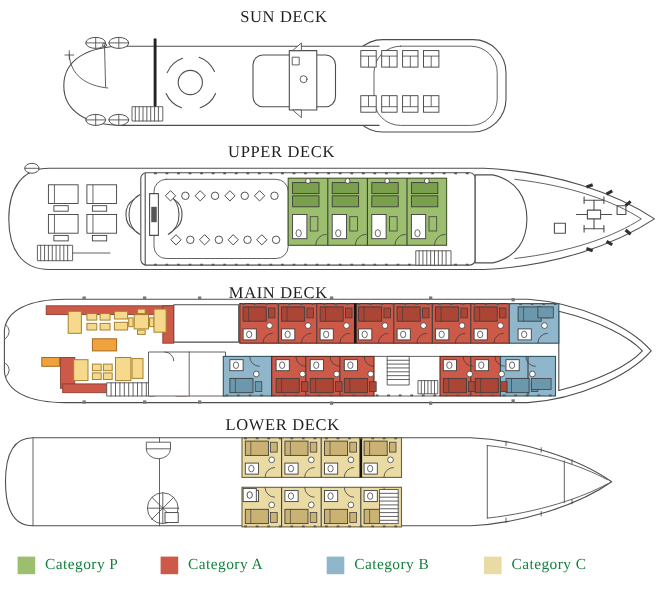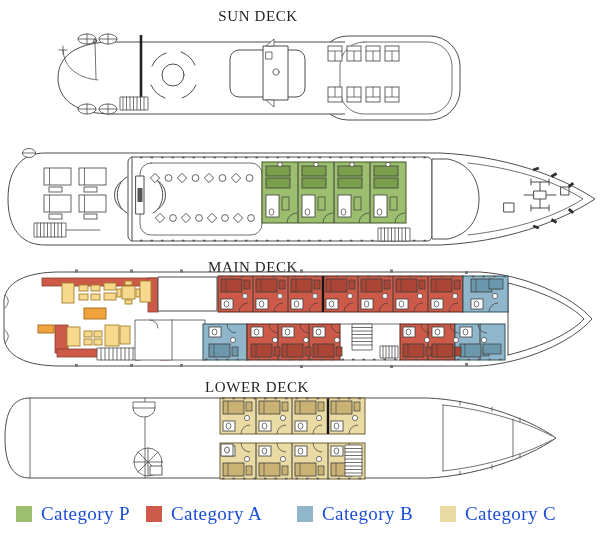--- a/index.html
+++ b/index.html
@@ -27,21 +27,21 @@
   .uC{color:var(--bed-c,#c9b273);}
   .div{stroke:#3c3c3c;stroke-width:1;}
   .divT{stroke:#151515;stroke-width:2.4;}
   
   .furnY{fill:var(--furniture-yellow,#f6d98c);stroke:#a5812d;stroke-width:.9;}
   .furnO{fill:var(--furniture-orange,#f0a23c);stroke:#a5681c;stroke-width:.9;}
   .wallR{fill:var(--cat-a,#cd5a49);stroke:#8a3c2e;stroke-width:.8;}
   
   .legend-item{position:absolute;top:505px;display:flex;align-items:center;height:18px;}
   .swatch{width:16px;height:16px;display:inline-block;}
-  .legend-label{margin-left:9px;font-size:19px;color:#1d4ed8;letter-spacing:.4px;white-space:nowrap;}
+  .legend-label{margin-left:9px;font-size:14px;color:#15803d;letter-spacing:.4px;white-space:nowrap;}
 </style>
 </head>
 <body>
 
 <div id="stage">
 
   <svg width="0" height="0" style="position:absolute" aria-hidden="true">
     <defs>
       <g id="lounger">
         <rect x="0" y="0" width="14" height="15" class="fix"></rect>
@@ -82,20 +82,21 @@
         <circle cx="18" cy="2.5" r="2.2" fill="#fff" stroke="#3c3c3c" stroke-width=".7"></circle>
         <rect x="4" y="33" width="13" height="22" fill="#fff" stroke="#3c3c3c" stroke-width=".8"></rect>
         <ellipse cx="9.5" cy="50" rx="2.4" ry="3.2" fill="#fff" stroke="#3c3c3c" stroke-width=".7"></ellipse>
         <rect x="20" y="35" width="7" height="13" fill="none" stroke="#3c3c3c" stroke-width=".7"></rect>
         <path d="M25,61 A10,10 0 0 1 35,51" fill="none" stroke="#3c3c3c" stroke-width=".7"></path>
       </g>
     </defs>
   </svg>
 
   <div class="deck-title" style="left:258px;top:8px">SUN DECK</div>
+  <div class="deck-title" style="left:256px;top:131px">UPPER DECK</div>
   <div class="deck-title" style="left:257px;top:379px">LOWER DECK</div>
   <div class="deck-title" style="left:253px;top:259px">MAIN DECK</div>
 
   <svg style="top:28px" height="100" viewBox="0 0 600 100">
     <g>
       <rect x="318" y="8" width="142" height="84" rx="30" class="olf"></rect>
       <path d="M345,14 L112,14 C80,14 58,26 58,50 C58,74 80,86 112,86 L345,86" class="olf"></path>
       <rect x="340" y="14" width="112" height="72" rx="24" class="ol thin"></rect>
     </g>
     <g>

